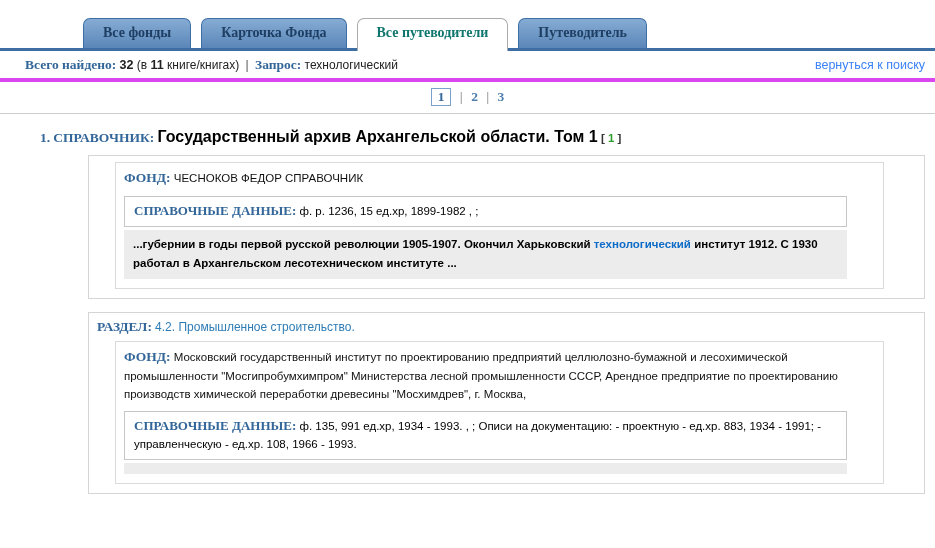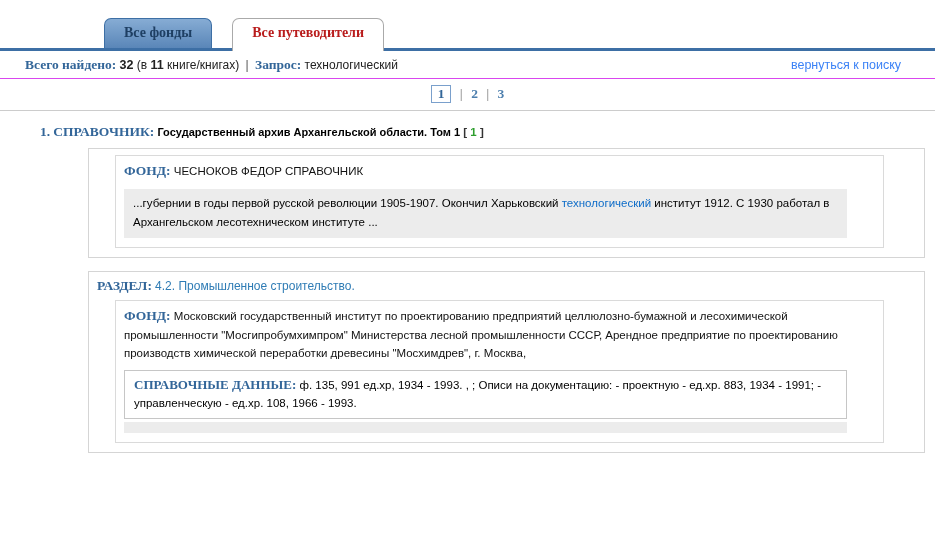--- a/index.html
+++ b/index.html
@@ -7,43 +7,43 @@
   body {
     width:935px; height:548px; overflow:hidden;
     background:#fff; color:#000;
     font-family:"Liberation Sans", sans-serif;
     font-size:11.5px;
   }
   a { cursor:pointer; }
 
   
   .tabbar {
-    display:flex; align-items:center; gap:20px;
-    padding:18px 0 0 104px;
+    display:flex; align-items:center; gap:10px;
+    padding:18px 0 0 83px;
     border-bottom:3px solid #3d6fa5;
   }
   .tab {
     background:linear-gradient(#86acd4,#5a86b8);
     border:1px solid #3d6fa5; border-bottom:none;
     border-radius:7px 7px 0 0;
     padding:6px 19px 7px;
     font-family:"Liberation Serif", serif;
     font-weight:bold; font-size:14px; color:#1e3f63;
     white-space:nowrap; cursor:pointer;
   }
   .tab.active {
-    background:#fff; border-color:#aaaaaa; color:#b91c1c;
+    background:#fff; border-color:#aaaaaa; color:#0f766e;
     position:relative; margin-bottom:-3px; padding-bottom:10px; z-index:2;
   }
 
   
   .results-bar {
     display:flex; justify-content:space-between; align-items:center;
-    padding:6px 34px 5px 25px;
-    border-bottom:1px solid #d946ef;
+    padding:6px 10px 5px 25px;
+    border-bottom:4px solid #d946ef;
   }
   .serif-label {
     font-family:"Liberation Serif", serif;
     font-weight:bold; font-size:13.5px; color:#336699;
   }
   .results-left { color:#222; font-size:12px; }
   .results-left b { font-size:12.5px; }
   .sep { color:#555; padding:0 3px; }
   .back-link { color:#3b82f6; text-decoration:none; font-size:12.5px; }
 
@@ -56,21 +56,21 @@
   }
   .page-current {
     display:inline-block; border:1px solid #7aa0cc;
     padding:0 6px; color:#336699; margin:0 5px; background:#fff;
   }
   .page-link { color:#4d7fae; text-decoration:none; margin:0 5px; }
 
   
   .entries { padding-top:8px; }
   .entry-title { padding:3px 20px 3px 40px; line-height:1.5; }
-  .entry-title .title { font-weight:bold; font-size:11px; }
+  .entry-title .title { font-weight:bold; font-size:16px; }
   .bracket { font-weight:bold; color:#333; }
   .count-green { color:#2e9e2e; font-weight:bold; }
 
   .section-box {
     margin:3px 10px 13px 88px;
     border:1px solid #d5d5d5;
     padding:4px 0 1px 6px;
   }
   .section-row { padding:2px 2px 4px 2px; }
   .section-link { color:#2f7cb5; text-decoration:none; font-size:12px; }
@@ -86,31 +86,33 @@
   .refdata-box {
     margin:3px 36px 0 2px;
     border:1px solid #c6c6c6; background:#fff;
     padding:4px 9px 5px; line-height:1.55;
   }
   .refdata-box .serif-label { font-size:13px; }
 
   .snippet-box {
     margin:3px 36px 8px 2px;
     background:#ececec;
-    padding:5px 9px 6px; line-height:1.65;
+    padding:5px 9px 6px; line-height:1.65;font-weight:bold;
   }
   .snippet { margin:0; }
   .term { color:#0d6cc8; text-decoration:none; }
 </style>
 </head>
 <body>
 
 <div class="tabbar">
   <div class="tab">Все фонды</div>
+  <div class="tab">Карточка Фонда</div>
   <div class="tab active">Все путеводители</div>
+  <div class="tab">Путеводитель</div>
 </div>
 
 <div class="results-bar">
   <div class="results-left">
     <span class="serif-label">Всего найдено:</span>
     <b>32</b>
     <span>(в</span>
     <b>11</b>
     <span>книге/книгах)</span>
     <span class="sep">|</span>
@@ -138,20 +140,24 @@
       <span class="bracket">[</span>
       <span class="count-green">1</span>
       <span class="bracket">]</span>
     </div>
     <div class="section-box">
       <div class="fond-box">
         <div class="fond-row">
           <span class="serif-label">ФОНД:</span>
           <span class="fond-name">ЧЕСНОКОВ ФЕДОР СПРАВОЧНИК</span>
         </div>
+        <div class="refdata-box">
+          <span class="serif-label">СПРАВОЧНЫЕ ДАННЫЕ:</span>
+          <span>ф. р. 1236, 15 ед.хр, 1899-1982 , ;</span>
+        </div>
         <div class="snippet-box">
           <div class="snippet">
             <span>...губернии в  годы первой русской революции 1905-1907. Окончил Харьковский </span><a class="term">технологический</a><span> институт 1912. С 1930 работал в Архангельском лесотехническом институте ...</span>
           </div>
         </div>
       </div>
     </div>
   </div>
 
   <div class="entry">

